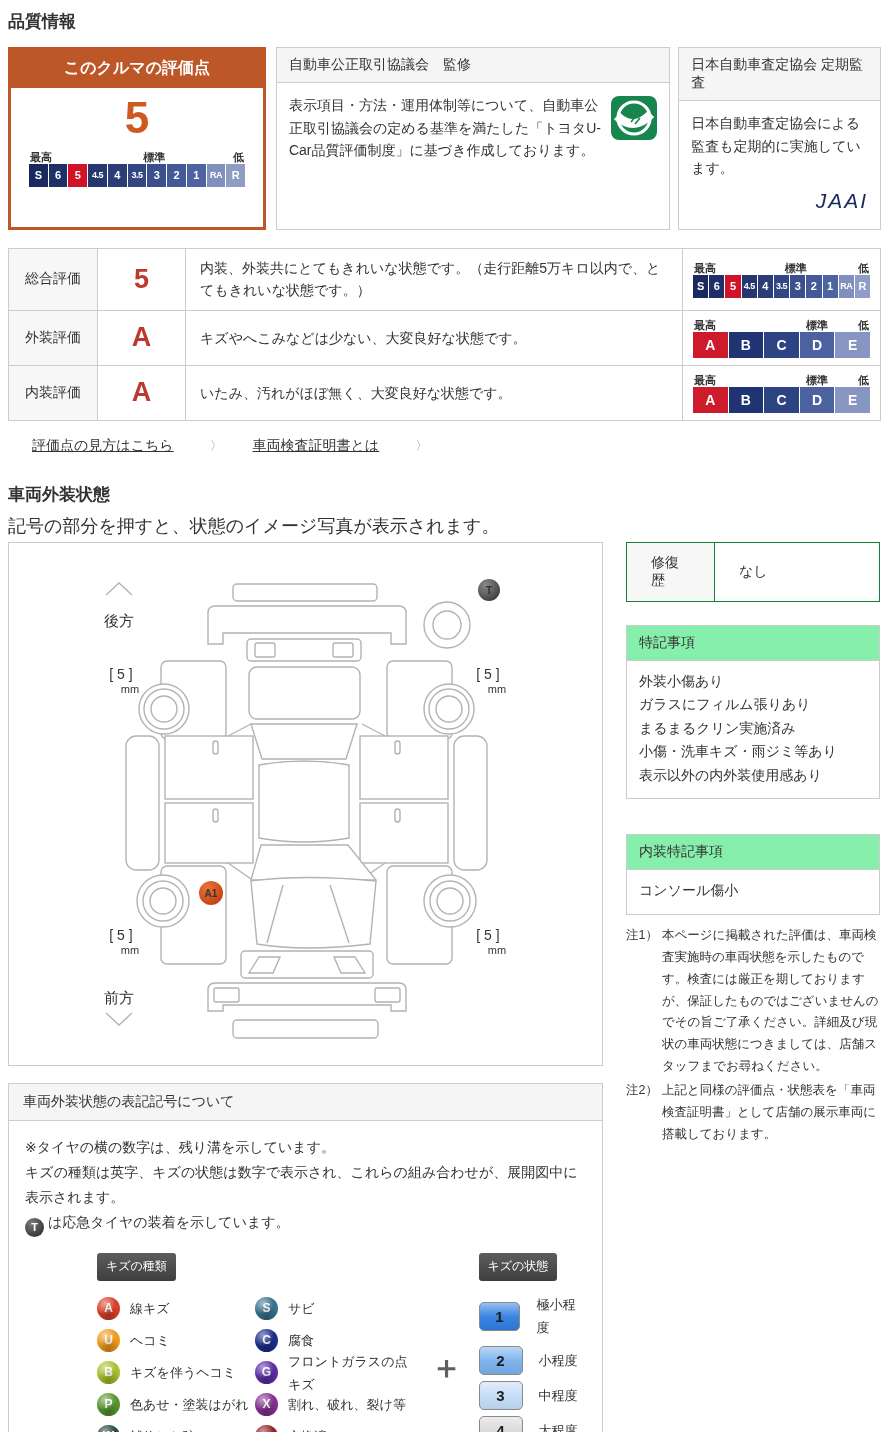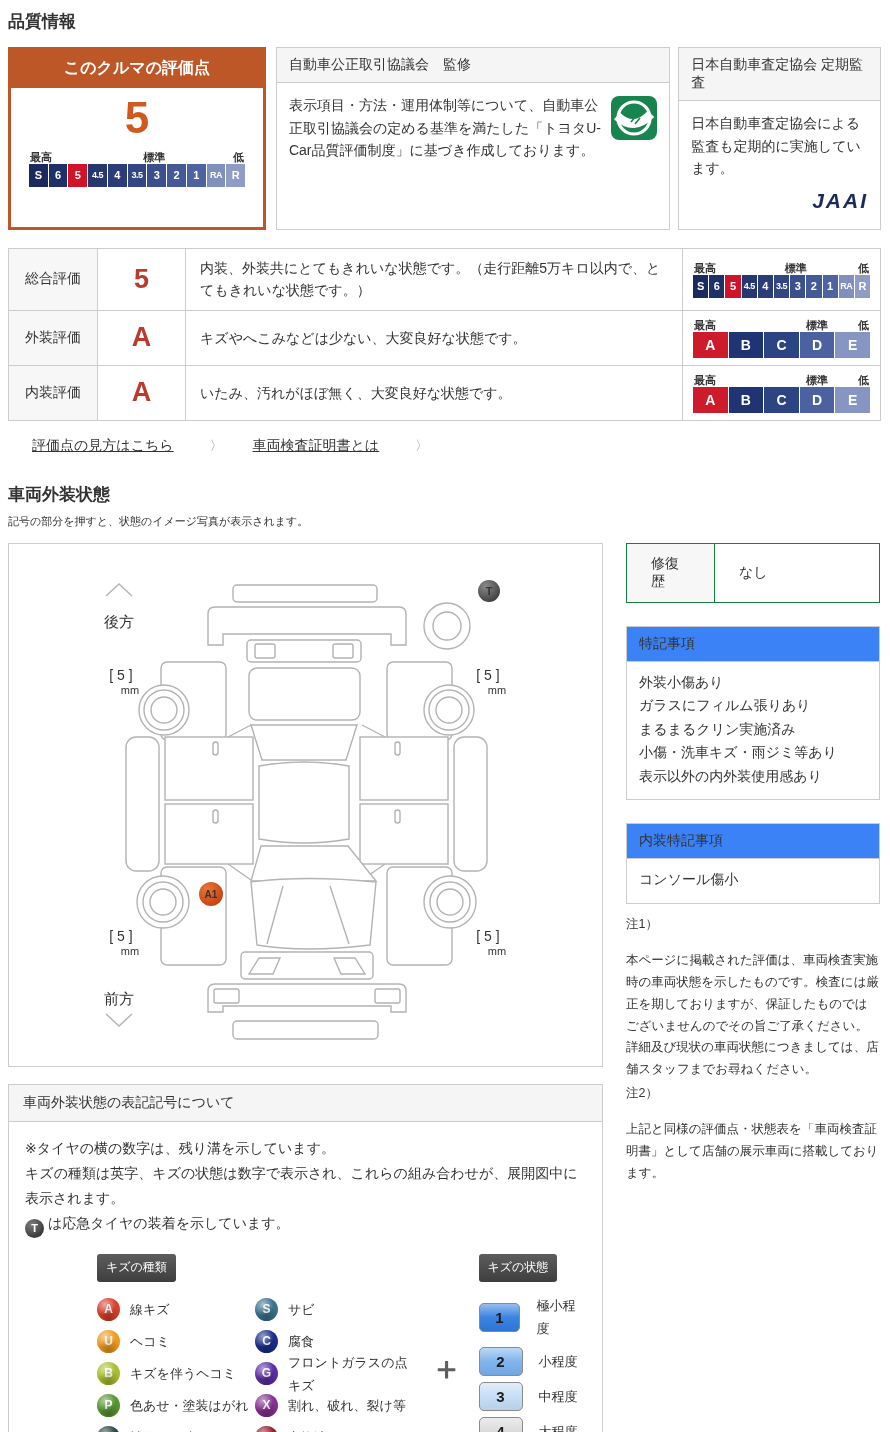--- a/index.html
+++ b/index.html
@@ -33,36 +33,36 @@
     color: #fff; font-size: 14px; font-weight: bold; }
   .score-box .scale { width: 216px; margin: 8px auto 0; }
 
   .info-box { border: 1px solid #ccc; background: #fff; }
   .info-box .ib-header { background: #f5f5f6; border-bottom: 1px solid #ccc; padding: 8px 12px;
     font-size: 14px; color: #333; }
   .info-box .ib-body { padding: 11px 12px; font-size: 14px; line-height: 1.62; }
   .box-supervision { width: 424px; margin-left: 10px; }
   .box-audit { width: 218px; margin-left: 8px; }
   .fair-logo { float: right; margin: 2px 0 4px 8px; }
-  .jaai-logo { text-align: right; font-size: 21px; font-weight: 700; font-style: italic;
+  .jaai-logo { text-align: right; font-size: 21px; font-weight: 400; font-style: italic;
     letter-spacing: 2px; color: #1a2a5e; margin-top: 4px; }
 
   
   table.eval { width: 100%; border-collapse: collapse; }
   table.eval td { border: 1px solid #ccc; vertical-align: middle; }
   td.ev-label { width: 89px; background: #f7f7f7; text-align: center; font-size: 14px; padding: 18px 4px; }
   td.ev-grade { width: 88px; text-align: center; font-size: 27px; font-weight: bold; color: #bb3a2e; }
   td.ev-desc  { font-size: 14px; line-height: 1.6; padding: 8px 14px; }
   td.ev-scale { width: 198px; padding: 6px 10px; }
 
   .link-row { margin: 16px 0 28px; font-size: 14px; padding-left: 24px; }
   .link-row a { color: #333; text-decoration: underline; margin-right: 34px; cursor: pointer; }
   .chev { color: #999; text-decoration: none; font-size: 13px; margin-left: 2px; }
 
-  .sub-note { font-size: 11px; margin: 8px 0 14px; }
+  .sub-note { font-size: 18px; margin: 8px 0 4px; }
 
   
   .main-cols { display: flex; align-items: flex-start; }
   .left-col { width: 595px; }
   .right-col { width: 254px; margin-left: 23px; }
 
   .diagram-panel { border: 1px solid #ccc; background: #fff; height: 524px; }
 
   .legend-box { border: 1px solid #ccc; margin-top: 17px; }
   .legend-box .ib-header { background: #f5f5f6; border-bottom: 1px solid #ccc; padding: 9px 14px; font-size: 14px; }
@@ -90,26 +90,26 @@
   .stbtn { width: 44px; height: 29px; border: 1px solid #8a8a8a; border-radius: 5px;
     text-align: center; line-height: 27px; font-size: 15px; font-weight: bold; color: #1c1c1c;
     background-image: linear-gradient(rgba(255,255,255,.5), rgba(255,255,255,.06) 50%, rgba(0,0,0,.06)); }
   .state-item .s-label { margin-left: 16px; }
 
   
   .repair-table { width: 100%; border-collapse: collapse; }
   .repair-table td { border: 1px solid #15803d; font-size: 14px; padding: 11px 24px; }
   .repair-table td.rp-label { width: 88px; background: #f7f7f7; }
   .side-box { border: 1px solid #ccc; margin-top: 23px; }
-  .side-box .ib-header { background: #3b82f6; border-bottom: 1px solid #ccc; padding: 8px 12px; font-size: 14px; }
+  .side-box .ib-header { background: #86efac; border-bottom: 1px solid #ccc; padding: 8px 12px; font-size: 14px; }
   .side-box .ib-body { padding: 9px 12px 11px; font-size: 14px; line-height: 1.68; }
   .side-links { margin-top: 30px; text-align: right; font-size: 14px; }
   .side-links a { color: #333; text-decoration: underline; display: inline-block; margin-bottom: 17px; cursor: pointer; }
   .footnotes { margin-top: 10px; }
-  .footnote { display: flex; font-size: 12.5px; line-height: 1.75; margin-bottom: 2px; flex-direction: column; }
+  .footnote { display: flex; font-size: 12.5px; line-height: 1.75; margin-bottom: 2px; }
   .footnote .fn-label { flex: 0 0 36px; }
   .footnote .fn-text { flex: 1; }
 
   svg text { font-family: "Liberation Sans", "DejaVu Sans", sans-serif; fill: #333; }
   .car-shape { fill: #fff; stroke: #b3b3b3; stroke-width: 1.4; }
   .car-line { fill: none; stroke: #b3b3b3; stroke-width: 1.4; }
 </style>
 </head>
 <body>
 
@@ -462,21 +462,21 @@
         <div class="ib-header">特記事項</div>
         <div class="ib-body">
           <div>外装小傷あり</div>
           <div>ガラスにフィルム張りあり</div>
           <div>まるまるクリン実施済み</div>
           <div>小傷・洗車キズ・雨ジミ等あり</div>
           <div>表示以外の内外装使用感あり</div>
         </div>
       </div>
 
-      <div class="side-box" style="margin-top:23px">
+      <div class="side-box" style="margin-top:35px">
         <div class="ib-header">内装特記事項</div>
         <div class="ib-body">
           <div>コンソール傷小</div>
         </div>
       </div>
 
 
       <div class="footnotes">
         <div class="footnote">
           <span class="fn-label">注1）</span>

